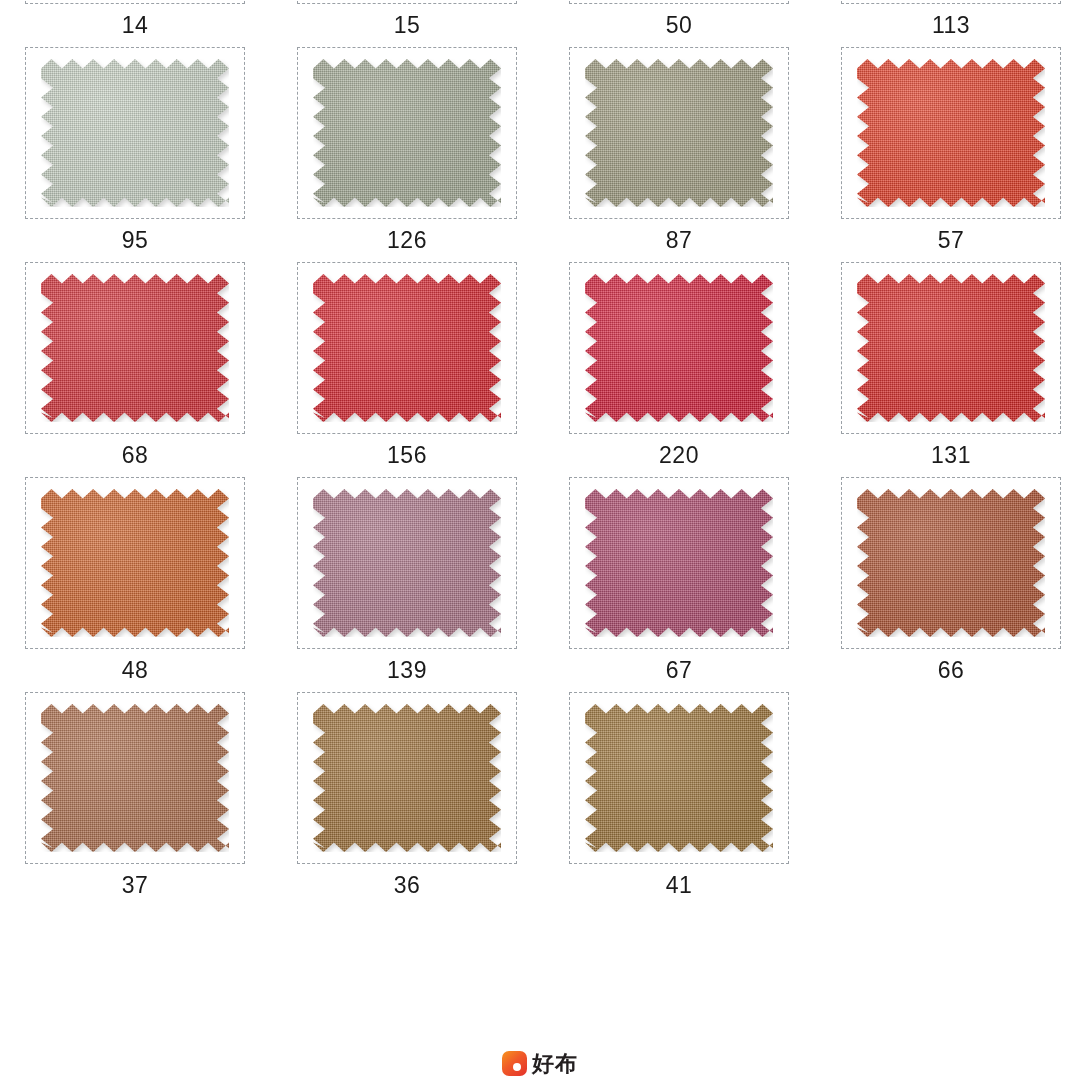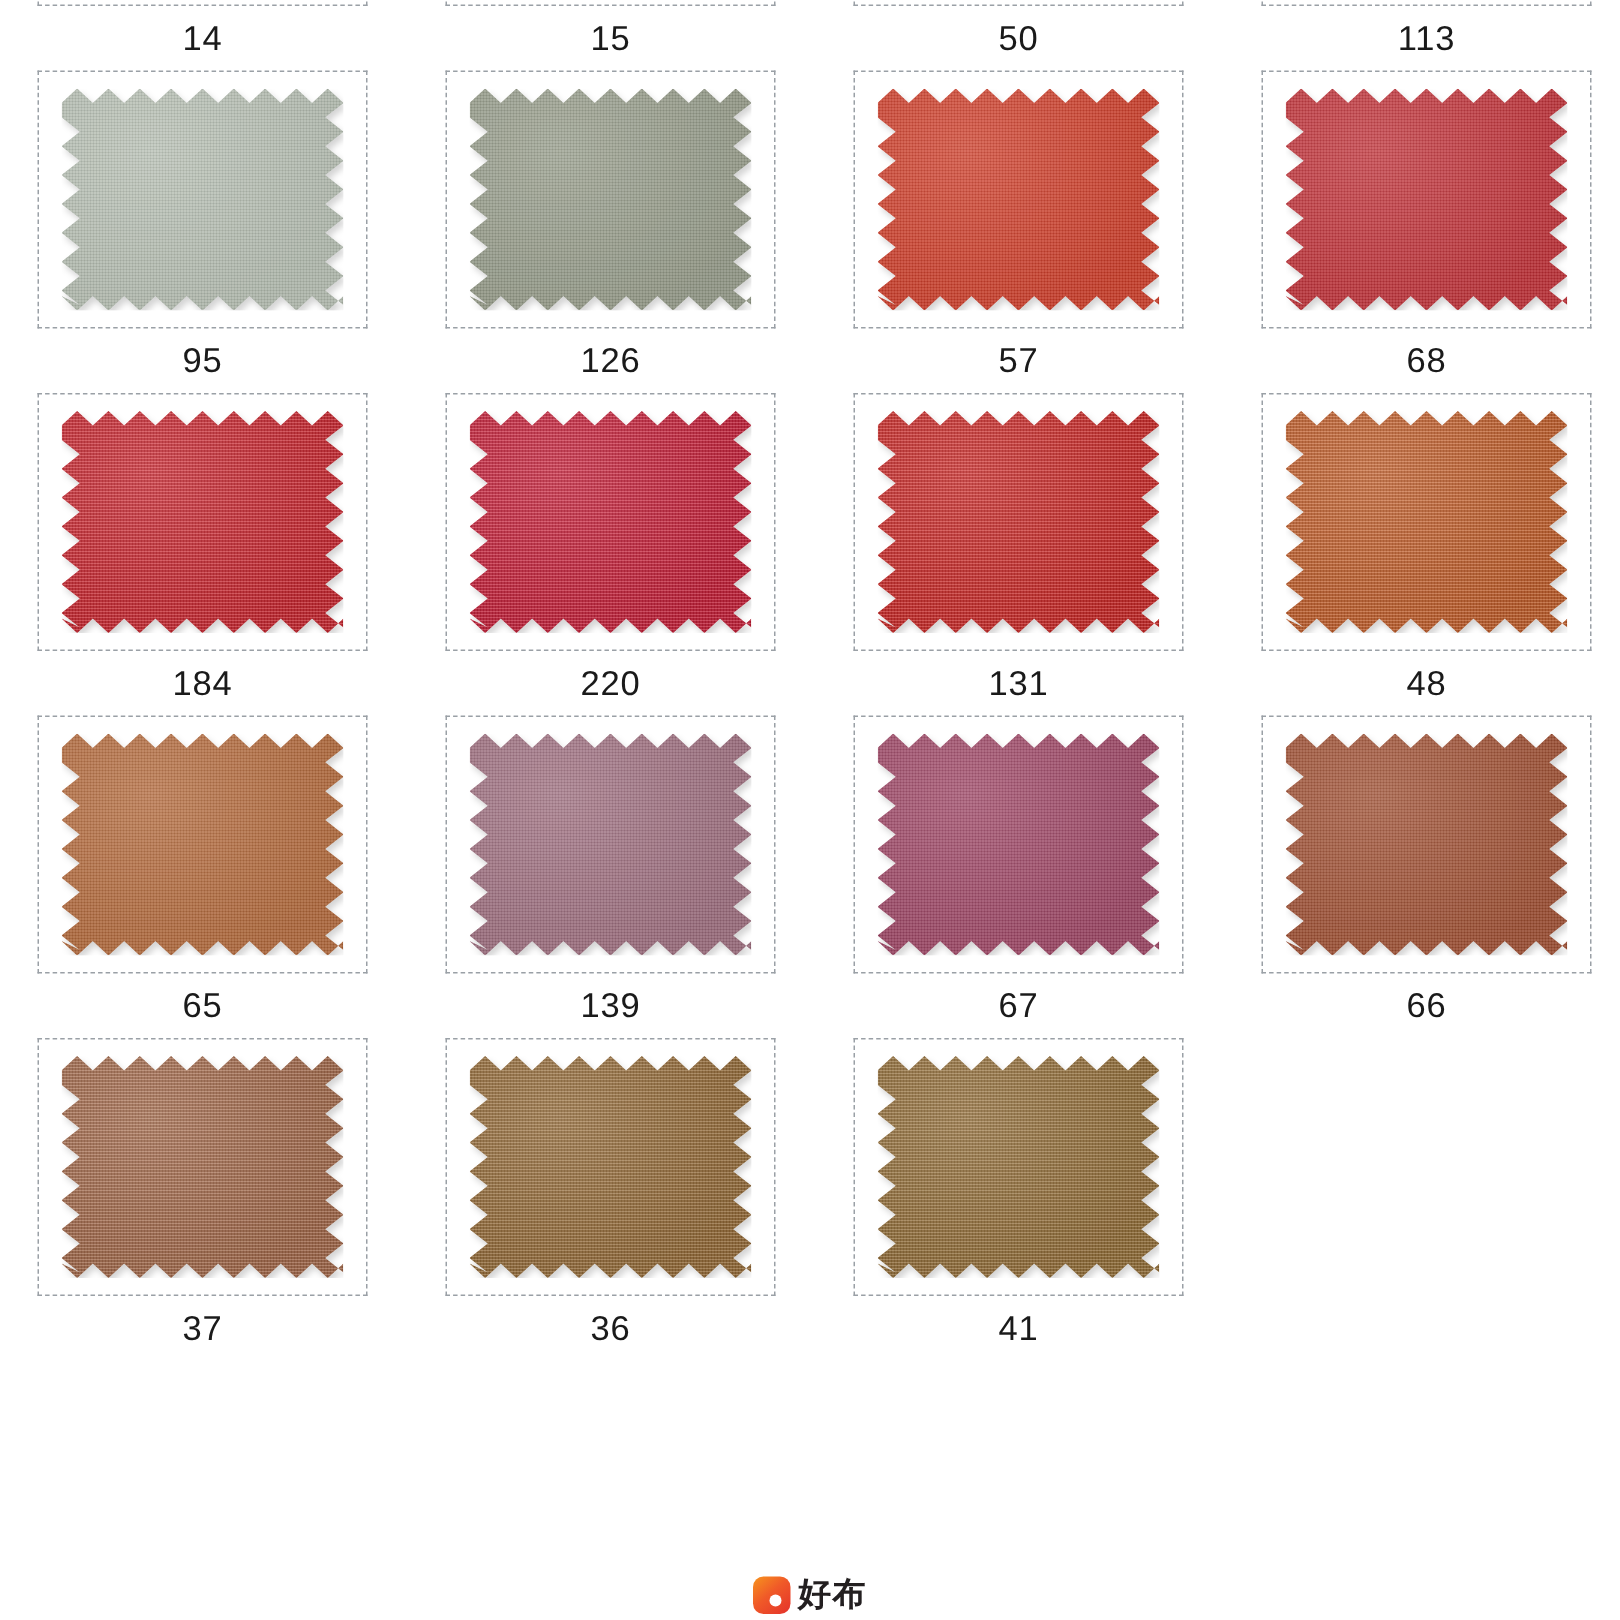--- a/index.html
+++ b/index.html
@@ -196,40 +196,48 @@
         <div class="frame">
           <div class="swatch">
             <div class="swatch-inner" style="--c: #a7ae99;"></div>
           </div>
         </div>
         <div class="label">126</div>
       </div>
       <div class="cell">
         <div class="frame">
           <div class="swatch">
+            <div class="swatch-inner" style="--c: #a3a084;"></div>
+          </div>
+        </div>
+        <div class="label">87</div>
+      </div>
+      <div class="cell">
+        <div class="frame">
+          <div class="swatch">
             <div class="swatch-inner" style="--c: #e8412a;"></div>
           </div>
         </div>
         <div class="label">57</div>
       </div>
       <div class="cell">
         <div class="frame">
           <div class="swatch">
             <div class="swatch-inner" style="--c: #d8333b;"></div>
           </div>
         </div>
         <div class="label">68</div>
       </div>
       <div class="cell">
         <div class="frame">
           <div class="swatch">
             <div class="swatch-inner" style="--c: #dc2832;"></div>
           </div>
         </div>
-        <div class="label">184</div>
+        <div class="label">156</div>
       </div>
       <div class="cell">
         <div class="frame">
           <div class="swatch">
             <div class="swatch-inner" style="--c: #d8203c;"></div>
           </div>
         </div>
         <div class="label">220</div>
       </div>
       <div class="cell">
@@ -240,28 +248,20 @@
         </div>
         <div class="label">131</div>
       </div>
       <div class="cell">
         <div class="frame">
           <div class="swatch">
             <div class="swatch-inner" style="--c: #d3652c;"></div>
           </div>
         </div>
         <div class="label">48</div>
-      </div>
-      <div class="cell">
-        <div class="frame">
-          <div class="swatch">
-            <div class="swatch-inner" style="--c: #c9743f;"></div>
-          </div>
-        </div>
-        <div class="label">65</div>
       </div>
       <div class="cell">
         <div class="frame">
           <div class="swatch">
             <div class="swatch-inner" style="--c: #b0798c;"></div>
           </div>
         </div>
         <div class="label">139</div>
       </div>
       <div class="cell">

